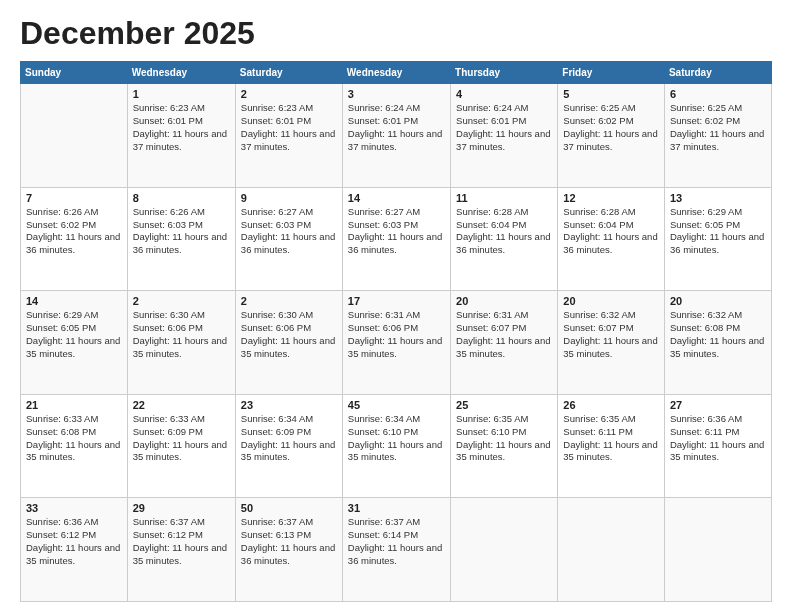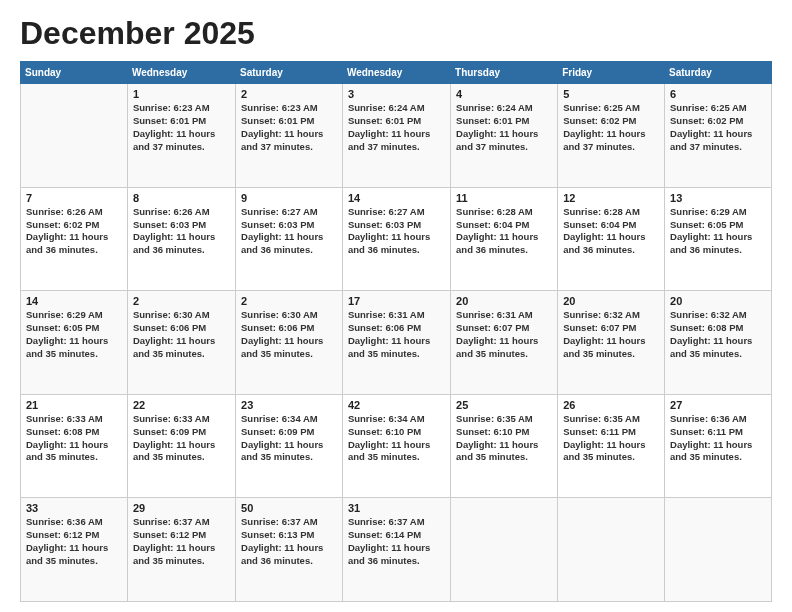--- a/index.html
+++ b/index.html
@@ -89,21 +89,20 @@
       font-weight: bold;
       font-size: 11px;
       color: #222;
       display: block;
       margin-bottom: 2px;
     }
     .day-info {
       color: #333;
       font-size: 9.5px;
       line-height: 1.35;
-      font-weight: bold;
     }
     .empty-cell {
       background-color: #f9f9f9;
     }
   </style>
 </head>
 <body>
 
 <div class="page">
   <div class="header">
@@ -265,21 +264,21 @@
 Sunset: 6:09 PM
 Daylight: 11 hours and 35 minutes.</div>
           </td>
           <td>
             <span class="day-number">23</span>
             <div class="day-info" style="white-space: pre-line;">Sunrise: 6:34 AM
 Sunset: 6:09 PM
 Daylight: 11 hours and 35 minutes.</div>
           </td>
           <td>
-            <span class="day-number">42</span>
+            <span class="day-number">45</span>
             <div class="day-info" style="white-space: pre-line;">Sunrise: 6:34 AM
 Sunset: 6:10 PM
 Daylight: 11 hours and 35 minutes.</div>
           </td>
           <td>
             <span class="day-number">25</span>
             <div class="day-info" style="white-space: pre-line;">Sunrise: 6:35 AM
 Sunset: 6:10 PM
 Daylight: 11 hours and 35 minutes.</div>
           </td>

